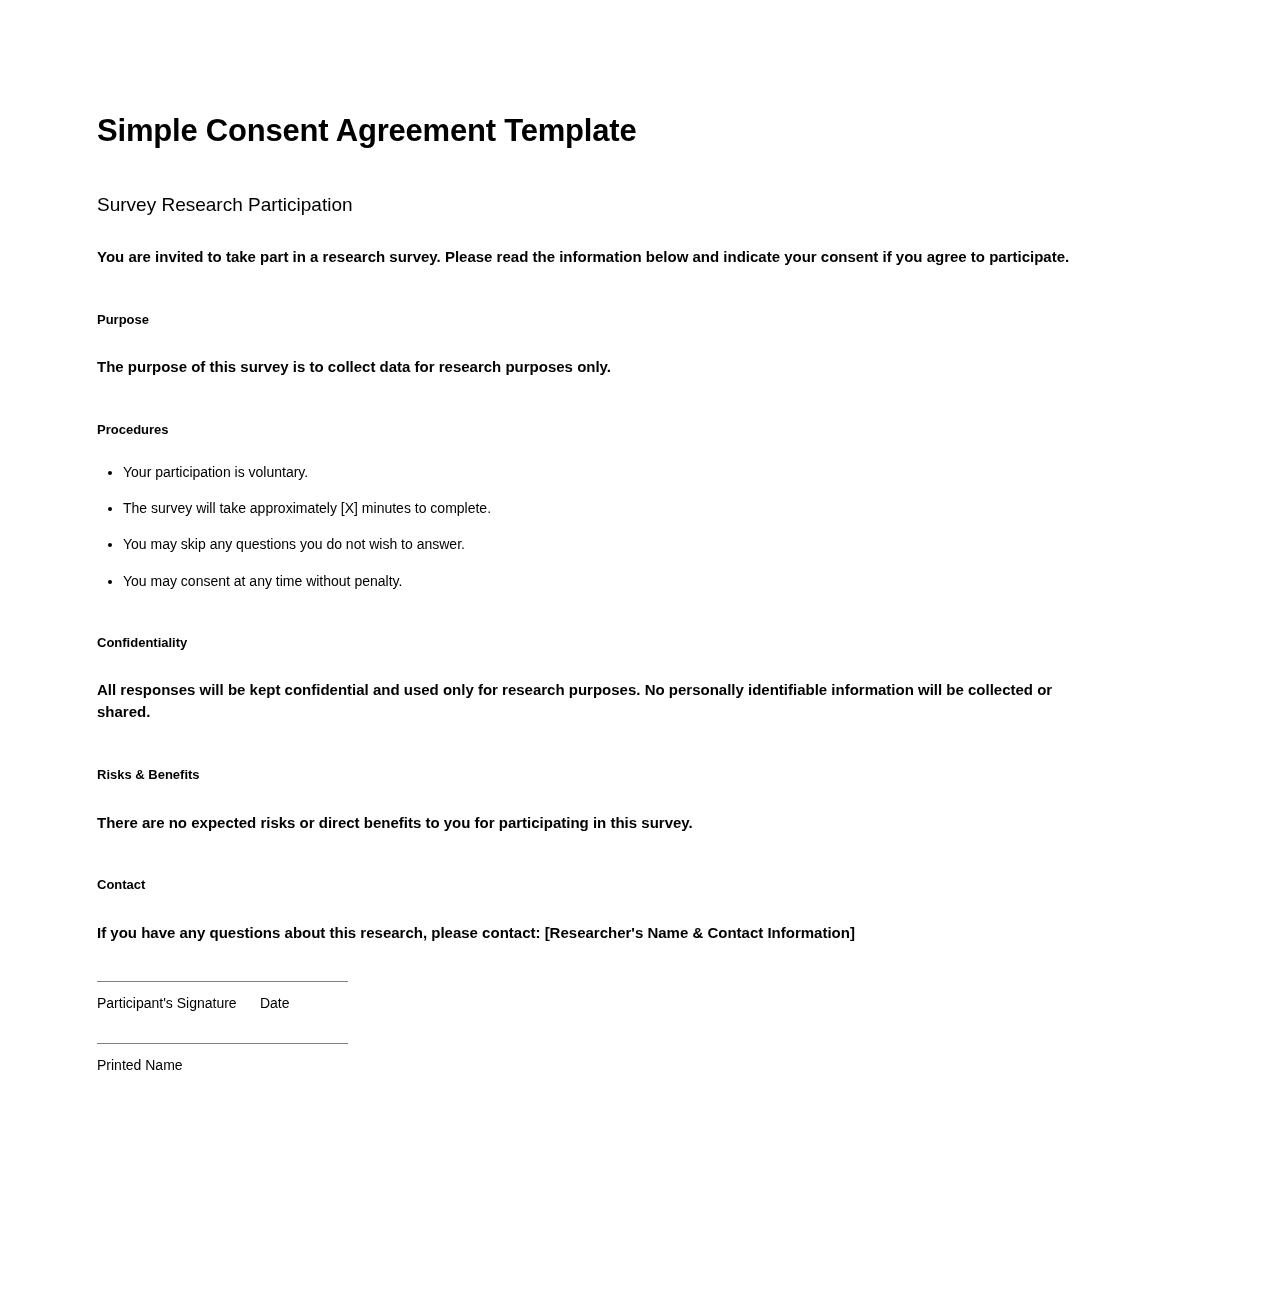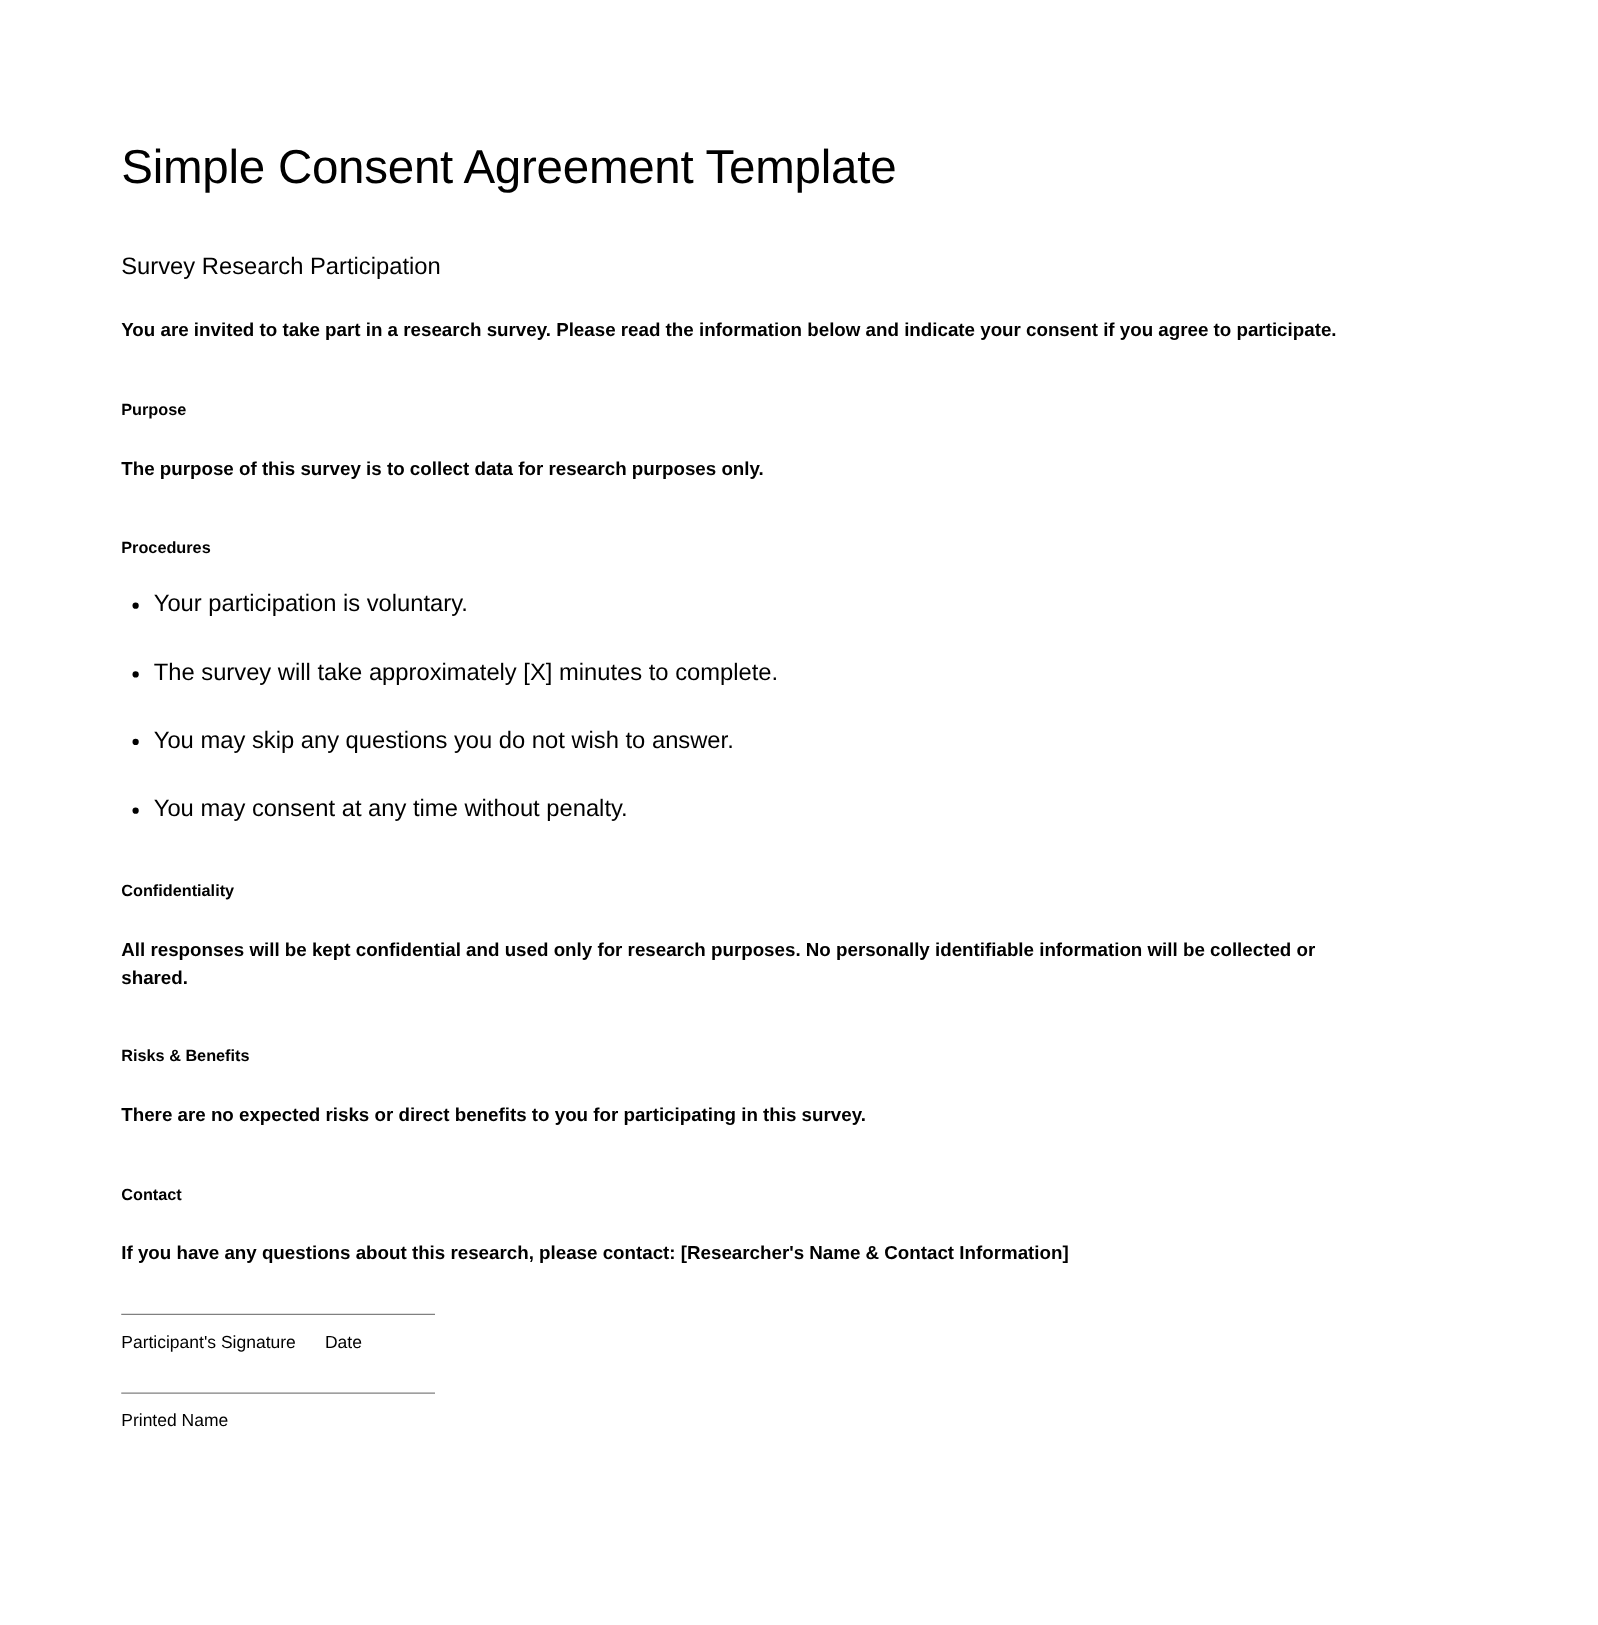--- a/index.html
+++ b/index.html
@@ -20,23 +20,23 @@
     box-sizing: border-box;
     padding: 112px 0 0 97px;
     width: 1278px;
   }
 
   .doc {
     width: 1010px;
   }
 
   h1.doc-title {
-    font-size: 38px;
+    font-size: 31px;
     line-height: 1.2;
-    font-weight: normal;
+    font-weight: bold;
     margin: 0 0 0 0;
     letter-spacing: -0.2px;
   }
 
   h2.section-title {
     font-size: 19px;
     line-height: 1.2;
     font-weight: normal;
     margin: 45px 0 0 0;
   }
@@ -55,27 +55,27 @@
     margin: 29px 0 0 0;
   }
 
   ul.bullet-list {
     margin: 24px 0 0 0;
     padding: 0 0 0 26px;
     list-style-type: disc;
   }
 
   ul.bullet-list li {
-    font-size: 19px;
+    font-size: 14px;
     line-height: 1.45;
     margin: 0 0 0 0;
     padding: 0;
   }
   ul.bullet-list li + li {
-    margin-top: 27px;
+    margin-top: 16px;
   }
 
   .sig-block {
     margin-top: 37px;
   }
 
   .sig-rule {
     width: 251px;
     height: 0;
     border: 0;

